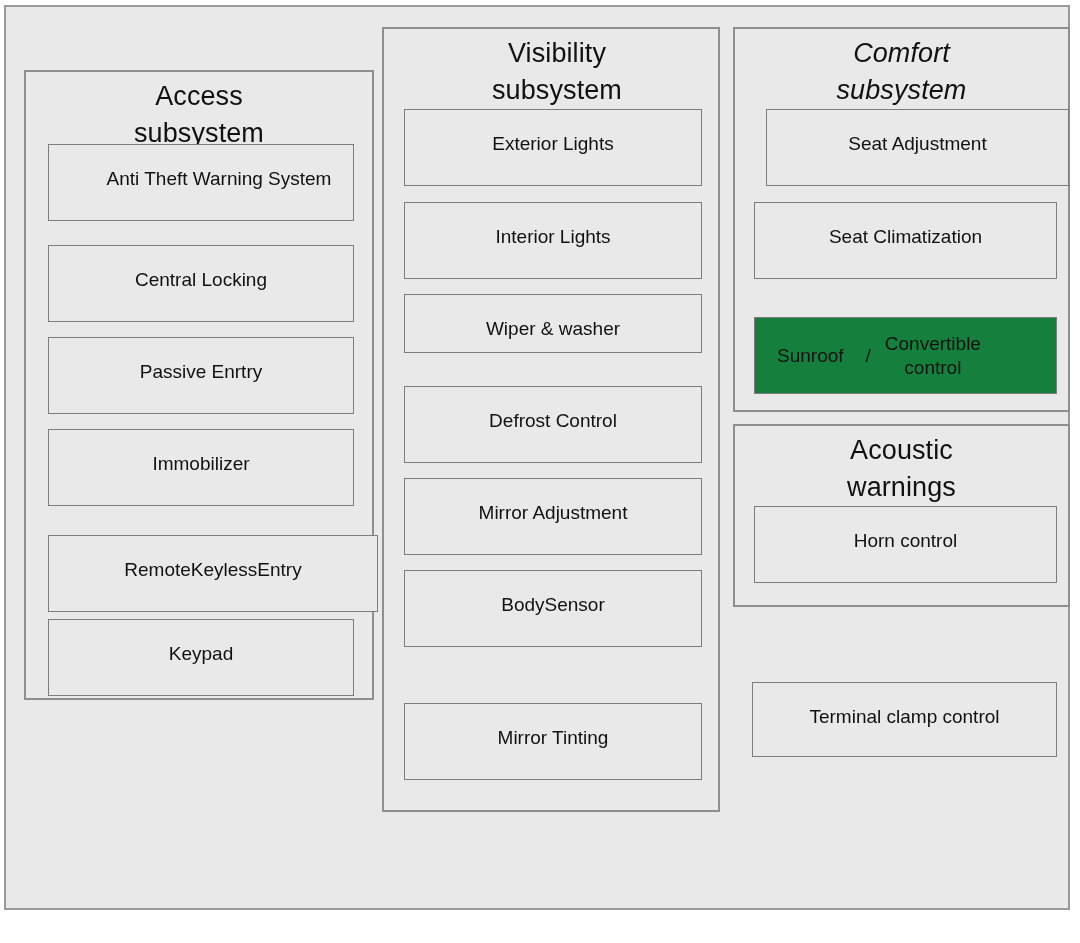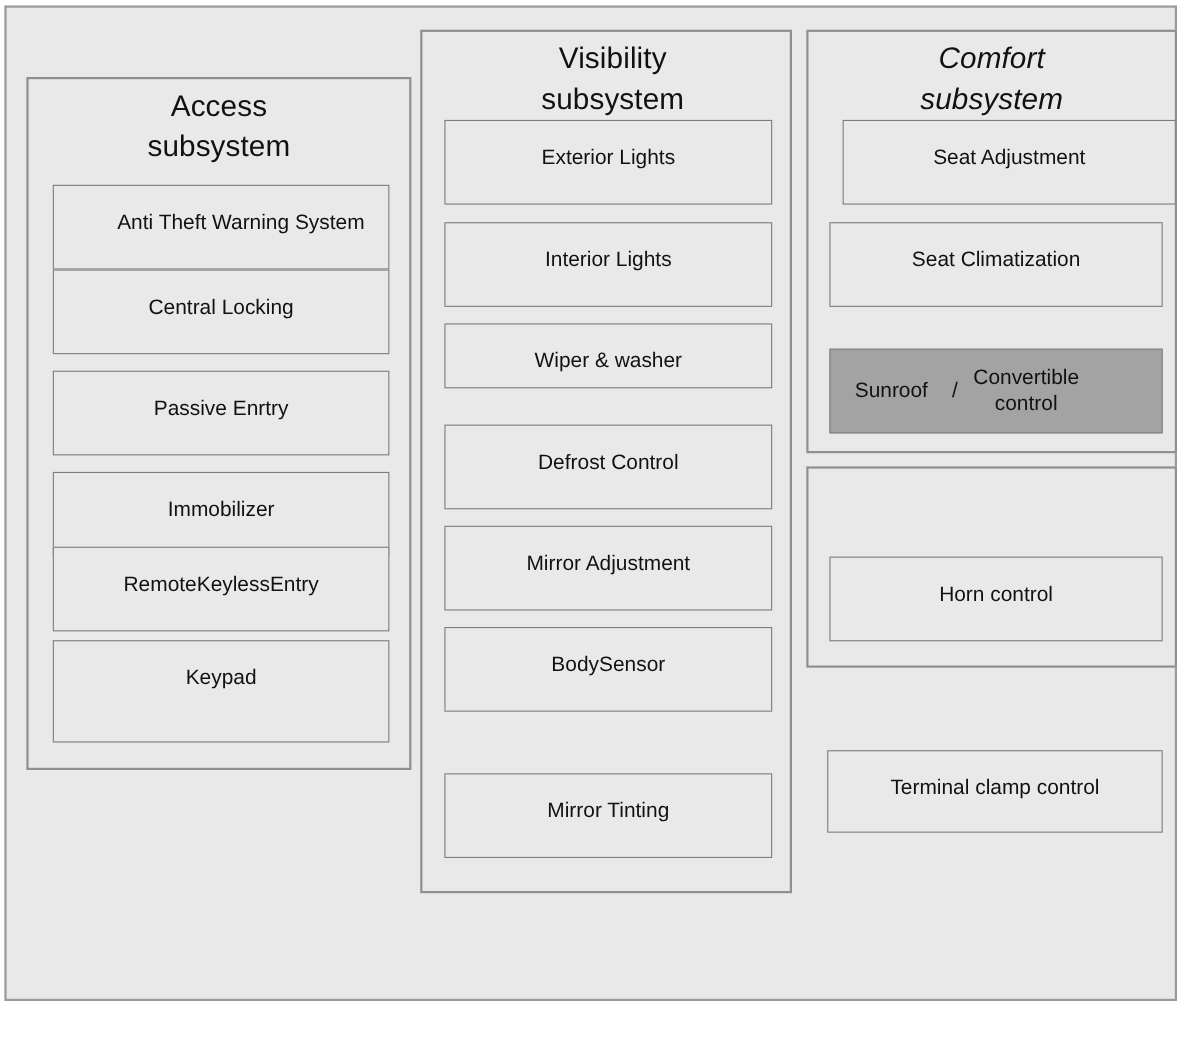--- a/index.html
+++ b/index.html
@@ -72,21 +72,21 @@
   
   .item-box.text-upper {
     align-items: flex-start;
     padding-top: 22px;
   }
 
   
   .split-box {
     position: absolute;
     box-sizing: border-box;
-    background: #a3a3a3;
+    background: #15803d;
     border: 1px solid #7d7d7d;
     display: flex;
     align-items: center;
     justify-content: flex-start;
     font-size: 19px;
     line-height: 24px;
     color: #111111;
     padding-left: 22px;
   }
   .split-left {
@@ -105,31 +105,31 @@
 <body>
 
 <div id="canvas">
 
   <div class="outer-frame">
 
     <div class="panel" style="left:18px; top:20px; width:350px; height:630px;margin-top:43px;">
       <div class="panel-title" style="top:6px;">Access
 subsystem</div>
 
-      <div class="item-box text-upper" style="left:22px; top:96px; width:306px; height:77px;padding-left:36px;">Anti Theft Warning System</div>
+      <div class="item-box text-upper" style="left:22px; top:72px; width:306px; height:77px;padding-left:36px;">Anti Theft Warning System</div>
 
       <div class="item-box text-upper" style="left:22px; top:173px; width:306px; height:77px;">Central Locking</div>
 
       <div class="item-box text-upper" style="left:22px; top:265px; width:306px; height:77px;">Passive Enrtry</div>
 
       <div class="item-box text-upper" style="left:22px; top:357px; width:306px; height:77px;">Immobilizer</div>
 
-      <div class="item-box text-upper" style="left:22px; top:425px; width:306px; height:77px;">RemoteKeylessEntry</div>
+      <div class="item-box text-upper" style="left:22px; top:463px; width:330px; height:77px;">RemoteKeylessEntry</div>
 
-      <div class="item-box text-upper" style="left:22px; top:510px; width:306px; height:93px;">Keypad</div>
+      <div class="item-box text-upper" style="left:22px; top:547px; width:306px; height:77px;">Keypad</div>
     </div>
 
     <div class="panel" style="left:376px; top:20px; width:338px; height:785px;">
       <div class="panel-title" style="top:6px;padding-left:12px;">Visibility
 subsystem</div>
 
       <div class="item-box text-upper" style="left:20px; top:80px; width:298px; height:77px;">Exterior Lights</div>
 
       <div class="item-box text-upper" style="left:20px; top:173px; width:298px; height:77px;">Interior Lights</div>
 
@@ -154,20 +154,22 @@
 
       <div class="split-box" style="left:19px; top:288px; width:303px; height:77px;">
         <span class="split-left">Sunroof</span>
         <span class="split-sep">/</span>
         <span class="split-right">Convertible
 control</span>
       </div>
     </div>
 
     <div class="panel" style="left:727px; top:417px; width:337px; height:183px;">
+      <div class="panel-title" style="top:6px;">Acoustic
+warnings</div>
 
       <div class="item-box text-upper" style="left:19px; top:80px; width:303px; height:77px;">Horn control</div>
     </div>
 
     <div class="item-box text-upper" style="left:746px; top:675px; width:305px; height:75px;">Terminal clamp control</div>
 
   </div>
 </div>
 
 </body></html>

